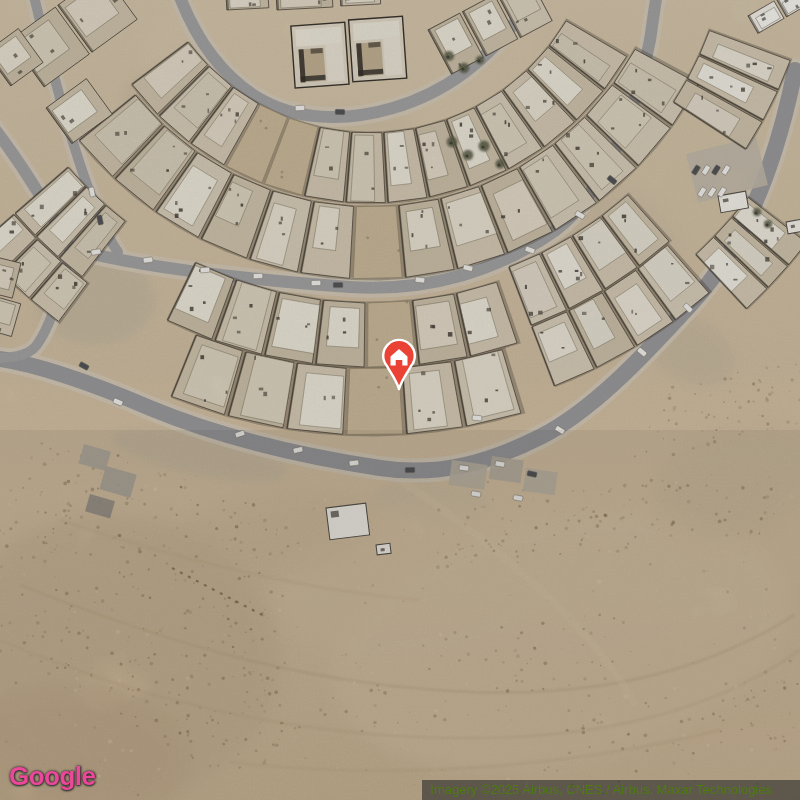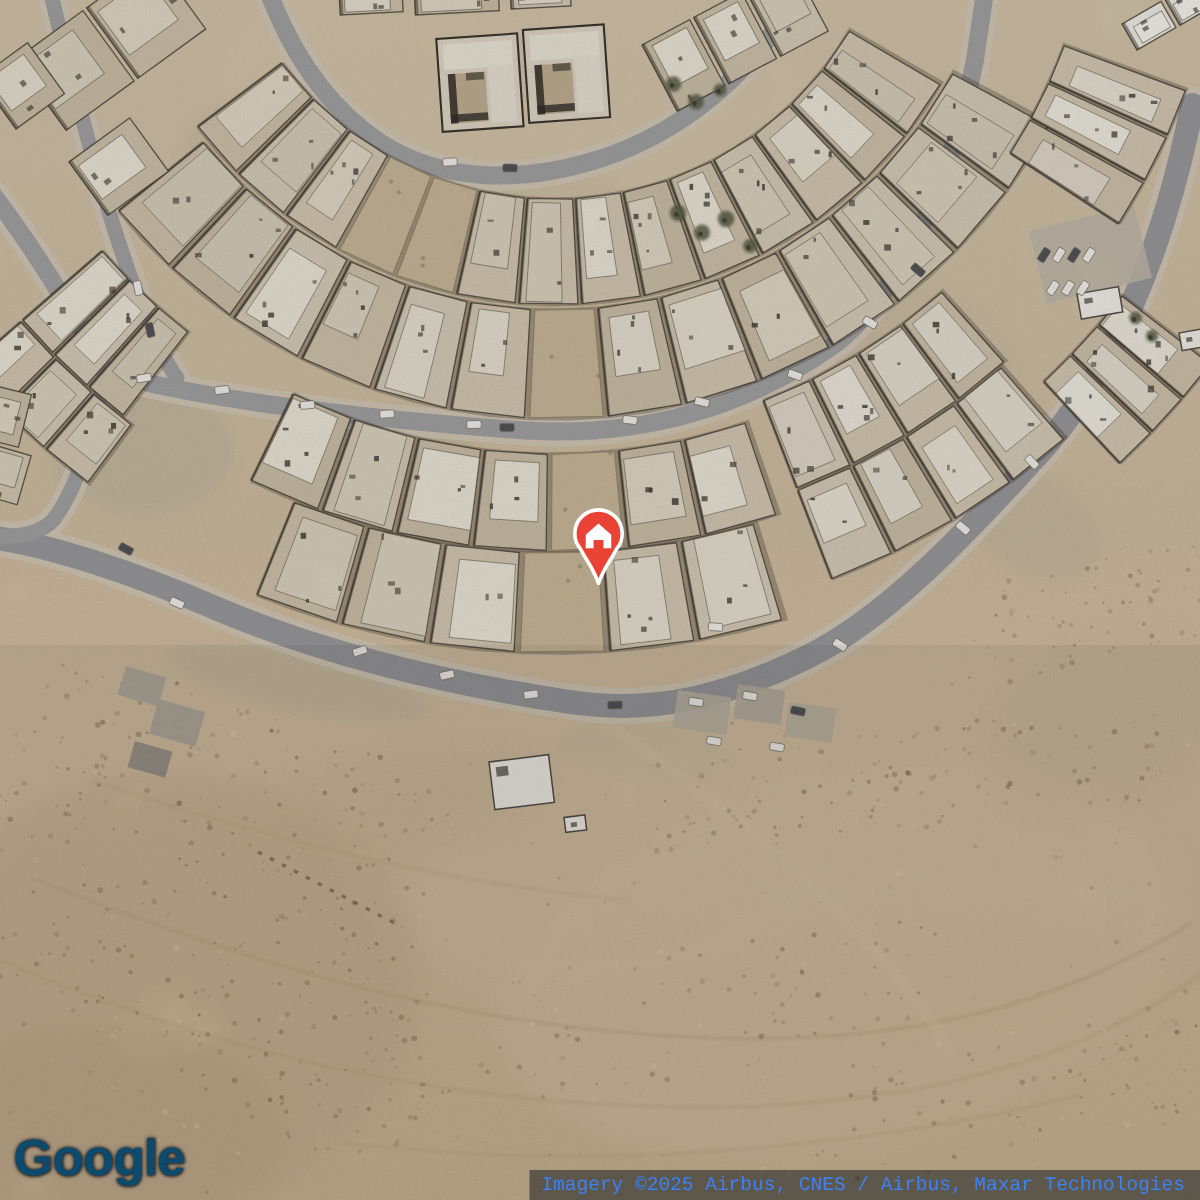--- a/index.html
+++ b/index.html
@@ -1,24 +1,24 @@
 <!DOCTYPE html>
 <html><head>
 <meta charset="utf-8">
 <style>
   html,body{margin:0;padding:0;background:#ffffff;}
   .viewport{position:relative;width:800px;height:800px;overflow:hidden;font-family:"Liberation Sans",sans-serif;}
   .viewport svg{position:absolute;left:0;top:0;display:block;}
   .glogo{position:absolute;left:9px;bottom:8px;font-family:"Liberation Sans",sans-serif;
-         font-weight:700;font-size:34px;letter-spacing:-0.5px;color:#0c4a6e;
+         font-weight:700;font-size:26px;letter-spacing:-0.5px;color:#ec4899;
          text-shadow:0 1px 2px rgba(40,40,40,.9),0 0 3px rgba(40,40,40,.8),1px 0 2px rgba(40,40,40,.7);
          user-select:none;}
   .attrbar{position:absolute;right:0;bottom:0;height:20px;line-height:20px;
-         padding:0 10px 0 8px;background:rgba(40,40,40,.6);color:#3b82f6;
-         font-size:13px;font-family:Liberation Mono, monospace;white-space:nowrap;}
+         padding:0 28px 0 8px;background:rgba(40,40,40,.6);color:#4d7c0f;
+         font-size:13px;font-family:Liberation Sans, sans-serif;white-space:nowrap;}
 </style>
 </head>
 <body>
 
 <div class="viewport">
   <svg id="map" width="800" height="800" viewBox="0 0 800 800">
     <defs>
       <linearGradient id="bg" x1="0" y1="0" x2="0" y2="1">
         <stop offset="0" stop-color="#d6c7ac"></stop>
         <stop offset="0.45" stop-color="#d2c0a4"></stop>

